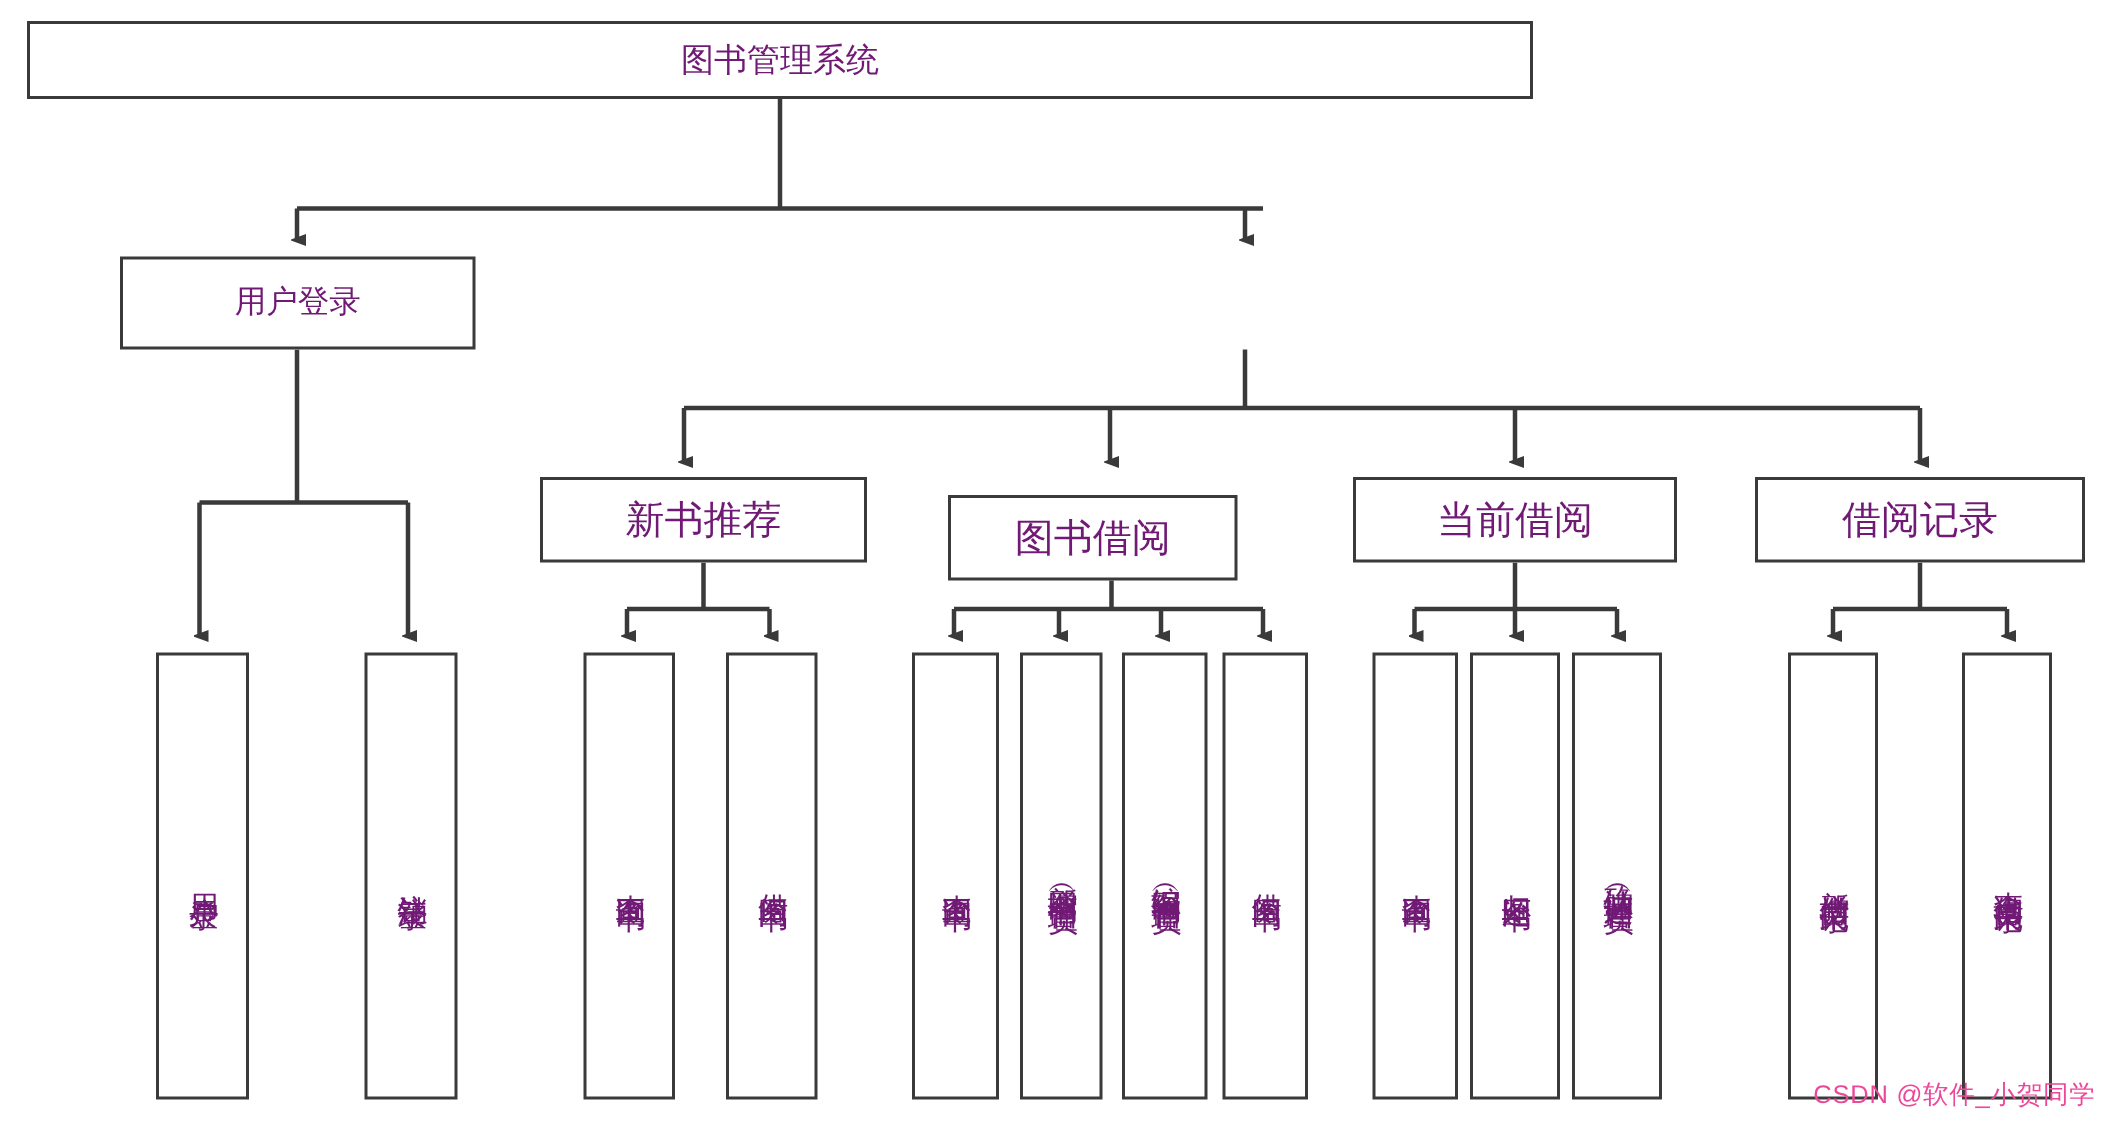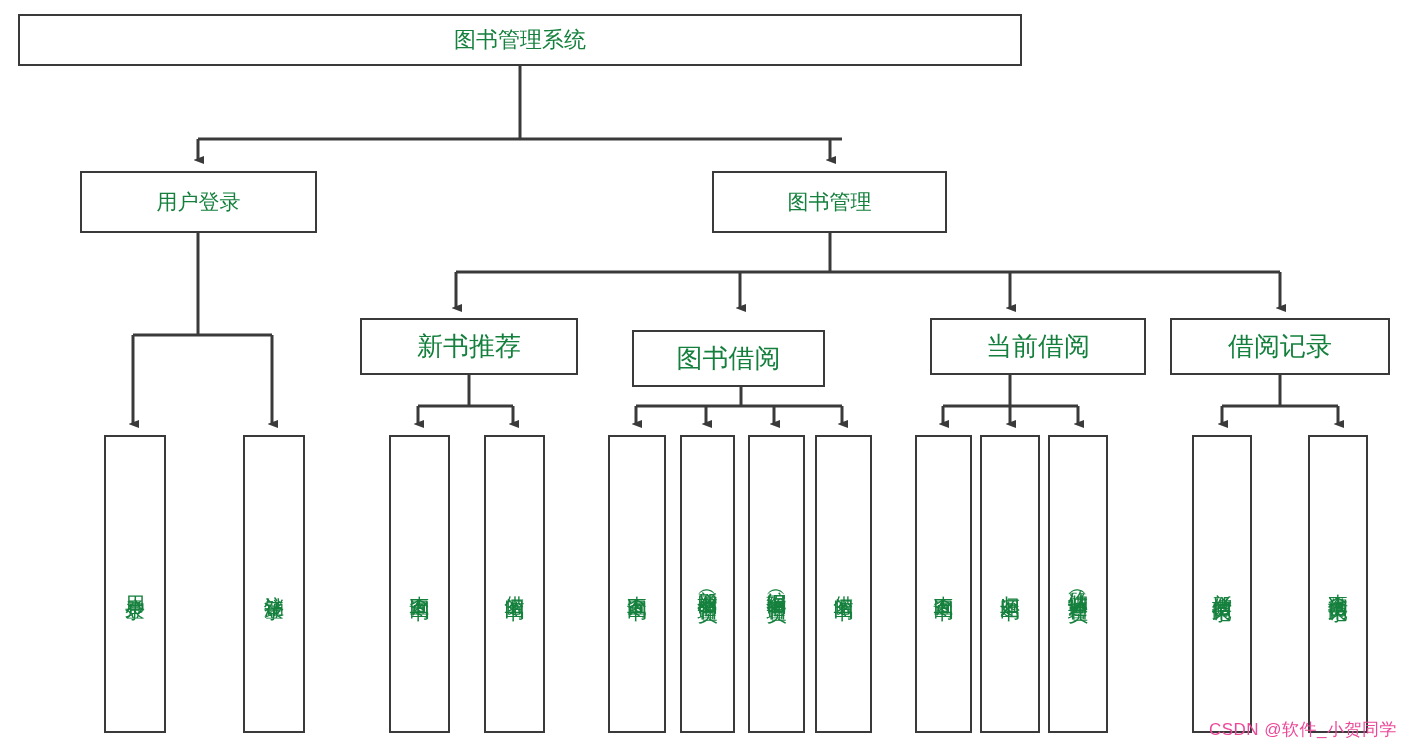--- a/index.html
+++ b/index.html
@@ -15,21 +15,21 @@
     width: 1405px;
     height: 747px;
     background: #ffffff;
     overflow: hidden;
   }
   .node {
     position: absolute;
     box-sizing: border-box;
     border: 2px solid #3a3a3a;
     background: #ffffff;
-    color: #15803d;
+    color: #701a75;
     display: flex;
     align-items: center;
     justify-content: center;
     text-align: center;
     line-height: 1.25;
   }
   .node.root {
     font-size: 22px;
   }
   .node.level2 {
@@ -121,31 +121,28 @@
     </g>
   </svg>
 
   <div class="node root" id="n-root" style="left: 18px; top: 14px; width: 1004px; height: 52px;">
     <span class="label">图书管理系统</span>
   </div>
 
   <div class="node level2" id="n-l1-0" style="left: 80px; top: 171px; width: 237px; height: 62px;">
     <span class="label">用户登录</span>
   </div>
-  <div class="node level2" id="n-l1-1" style="left: 712px; top: 171px; width: 235px; height: 62px;">
-    <span class="label">图书管理</span>
-  </div>
 
   <div class="node level3" id="n-l2-0" style="left: 360px; top: 318px; width: 218px; height: 57px;">
     <span class="label">新书推荐</span>
   </div>
   <div class="node level3" id="n-l2-1" style="left: 632px; top: 330px; width: 193px; height: 57px;">
     <span class="label">图书借阅</span>
   </div>
-  <div class="node level3" id="n-l2-2" style="left: 902px; top: 318px; width: 216px; height: 57px; margin-left: 28px;">
+  <div class="node level3" id="n-l2-2" style="left: 902px; top: 318px; width: 216px; height: 57px;">
     <span class="label">当前借阅</span>
   </div>
   <div class="node level3" id="n-l2-3" style="left: 1170px; top: 318px; width: 220px; height: 57px;">
     <span class="label">借阅记录</span>
   </div>
 
   <div class="node leaf" id="n-lf-0" style="left: 104px; top: 435px; width: 62px; height: 298px;">
     <span class="label">用户登录</span>
   </div>
   <div class="node leaf" id="n-lf-1" style="left: 243px; top: 435px; width: 62px; height: 298px;">

